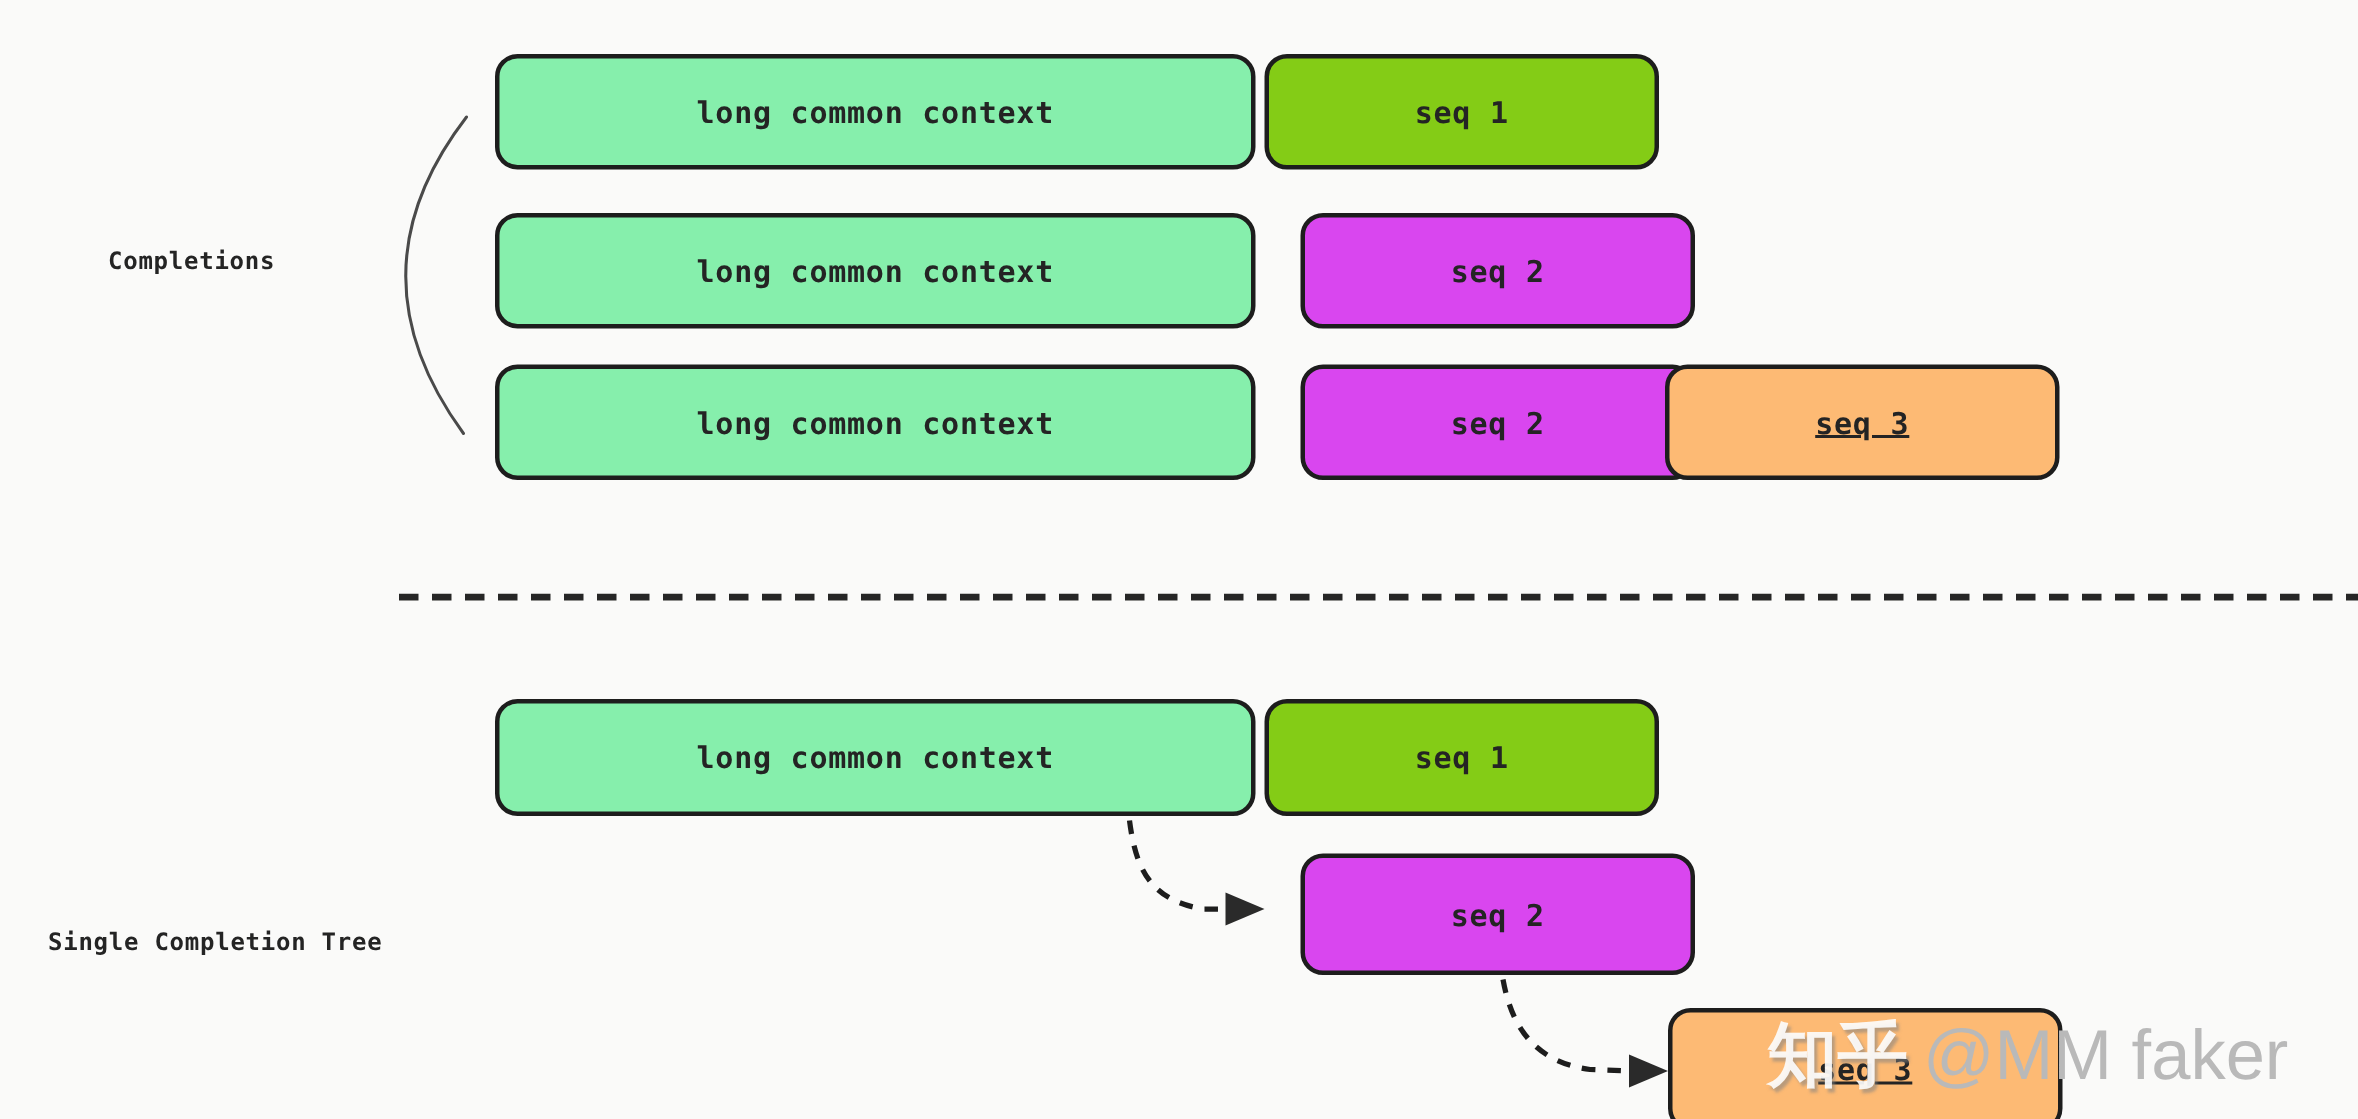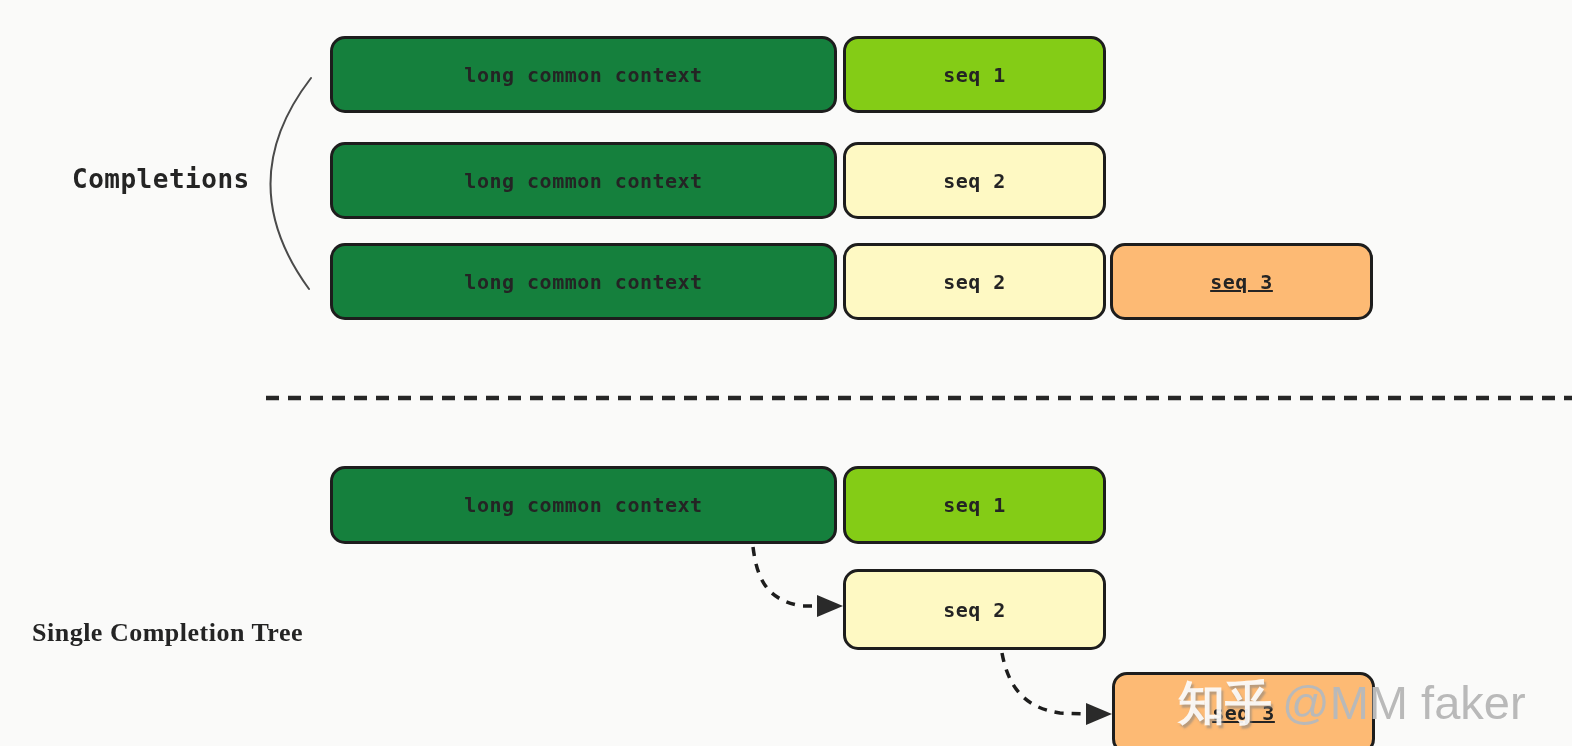--- a/index.html
+++ b/index.html
@@ -18,28 +18,28 @@
     border-radius: 15px;
     display: flex;
     align-items: center;
     justify-content: center;
     font-family: "DejaVu Sans Mono", "Liberation Mono", monospace;
     font-size: 20px;
     font-weight: 600;
     letter-spacing: 0.5px;
     color: #242424;
   }
-  .fill-ctx { background: #15803d; }
+  .fill-ctx { background: #86efac; }
   .fill-s1  { background: #84cc16; }
-  .fill-s2  { background: #fef9c3; }
+  .fill-s2  { background: #d946ef; margin-left: 24px; }
   .fill-s3  { background: #fdba74; text-decoration: underline; }
   .side-label {
     position: absolute;
     font-family: "DejaVu Sans Mono", "Liberation Mono", monospace;
-    font-size: 26px;
+    font-size: 16px;
     font-weight: 600;
     letter-spacing: 0.5px;
     color: #242424;
     white-space: nowrap;
   }
   #overlay-svg {
     position: absolute;
     left: 0; top: 0;
     width: 1572px;
     height: 746px;
@@ -75,21 +75,21 @@
     <line x1="266" y1="398" x2="1572" y2="398" stroke="#262626" stroke-width="4.5" stroke-dasharray="13 9"></line>
     <path d="M 753 547 C 757 578 766 600 802 606 L 817 606" fill="none" stroke="#1d1d1d" stroke-width="3.5" stroke-dasharray="9 8"></path>
     <polygon points="843,606 817,595 817,617" fill="#2a2a2a"></polygon>
     <path d="M 1002 653 C 1008 686 1024 708 1060 713 L 1086 714" fill="none" stroke="#1d1d1d" stroke-width="3.5" stroke-dasharray="9 8"></path>
     <polygon points="1112,714 1086,703 1086,725" fill="#2a2a2a"></polygon>
   </svg>
 
   <div class="side-label" style="left:72px; top:164px;">Completions</div>
 
 
-  <div class="side-label" style="left:32px; top:618px;font-family:Liberation Serif, serif;">Single Completion Tree</div>
+  <div class="side-label" style="left:32px; top:618px;">Single Completion Tree</div>
 
   <div class="box fill-ctx" style="left:330px; top:36px; width:507px; height:77px;">long common context</div>
   <div class="box fill-s1" style="left:843px; top:36px; width:263px; height:77px;">seq 1</div>
 
   <div class="box fill-ctx" style="left:330px; top:142px; width:507px; height:77px;">long common context</div>
   <div class="box fill-s2" style="left:843px; top:142px; width:263px; height:77px;">seq 2</div>
 
   <div class="box fill-ctx" style="left:330px; top:243px; width:507px; height:77px;">long common context</div>
   <div class="box fill-s2" style="left:843px; top:243px; width:263px; height:77px;">seq 2</div>
   <div class="box fill-s3" style="left:1110px; top:243px; width:263px; height:77px;">seq 3</div>

